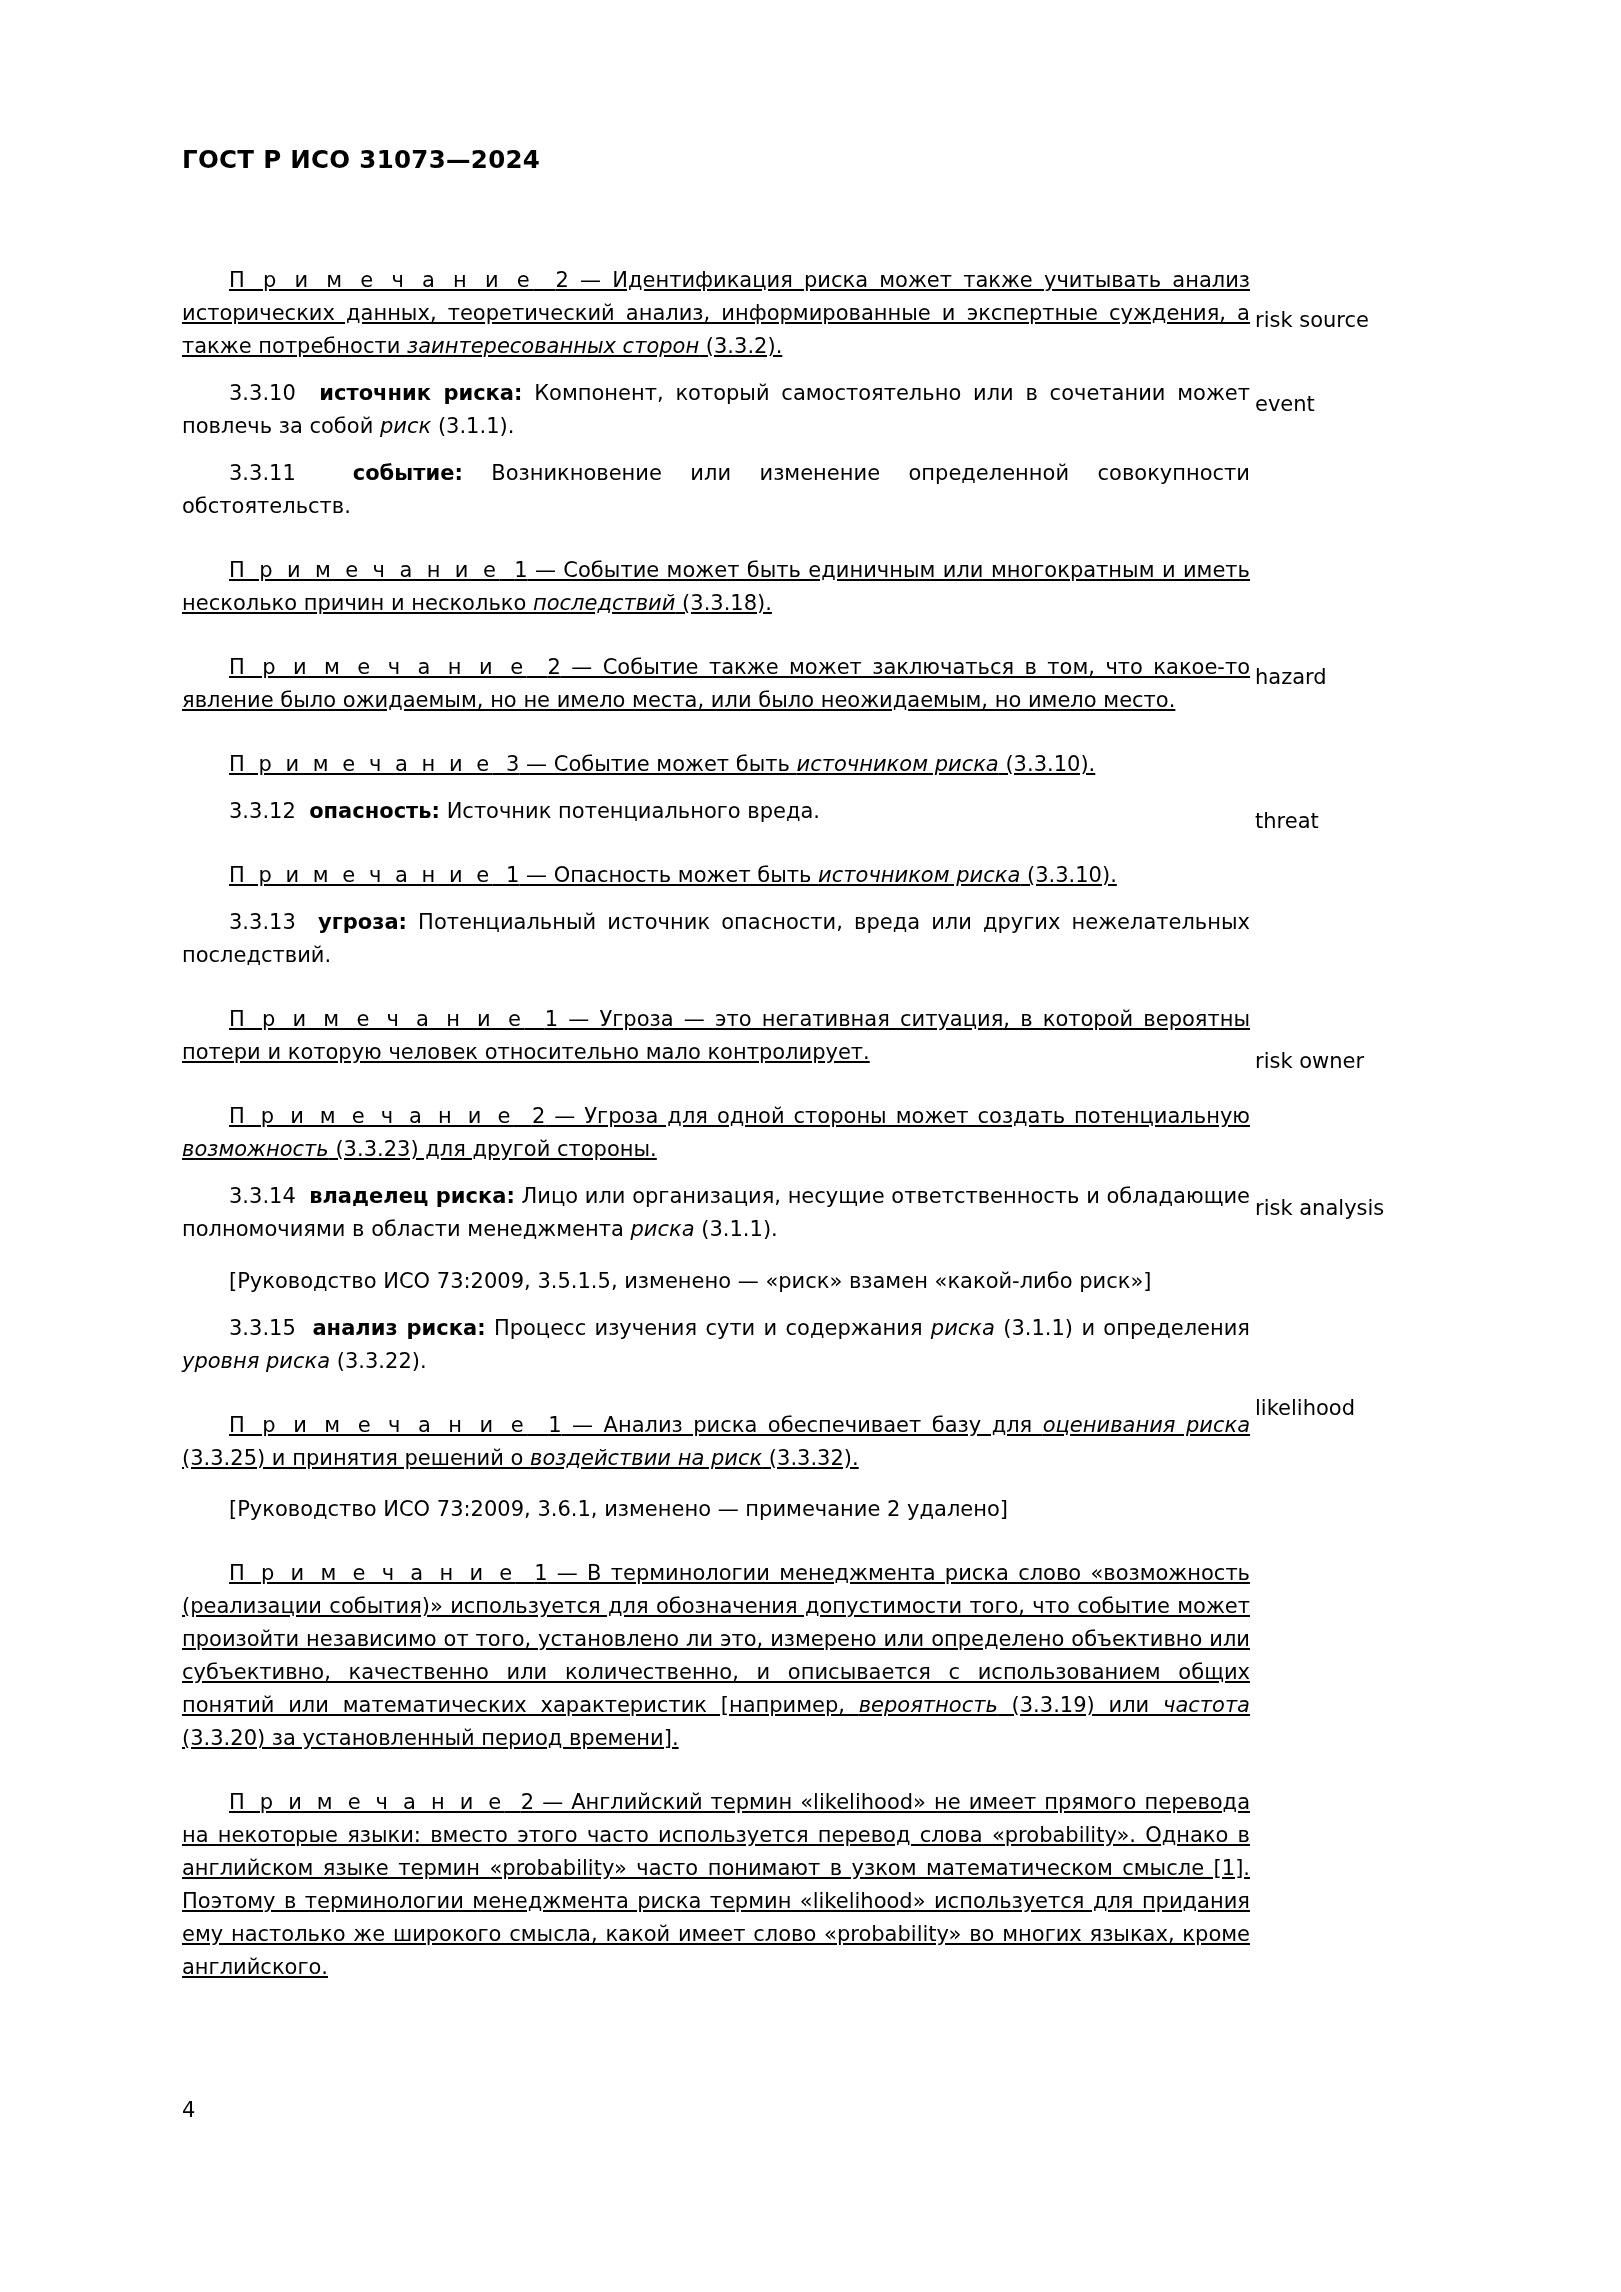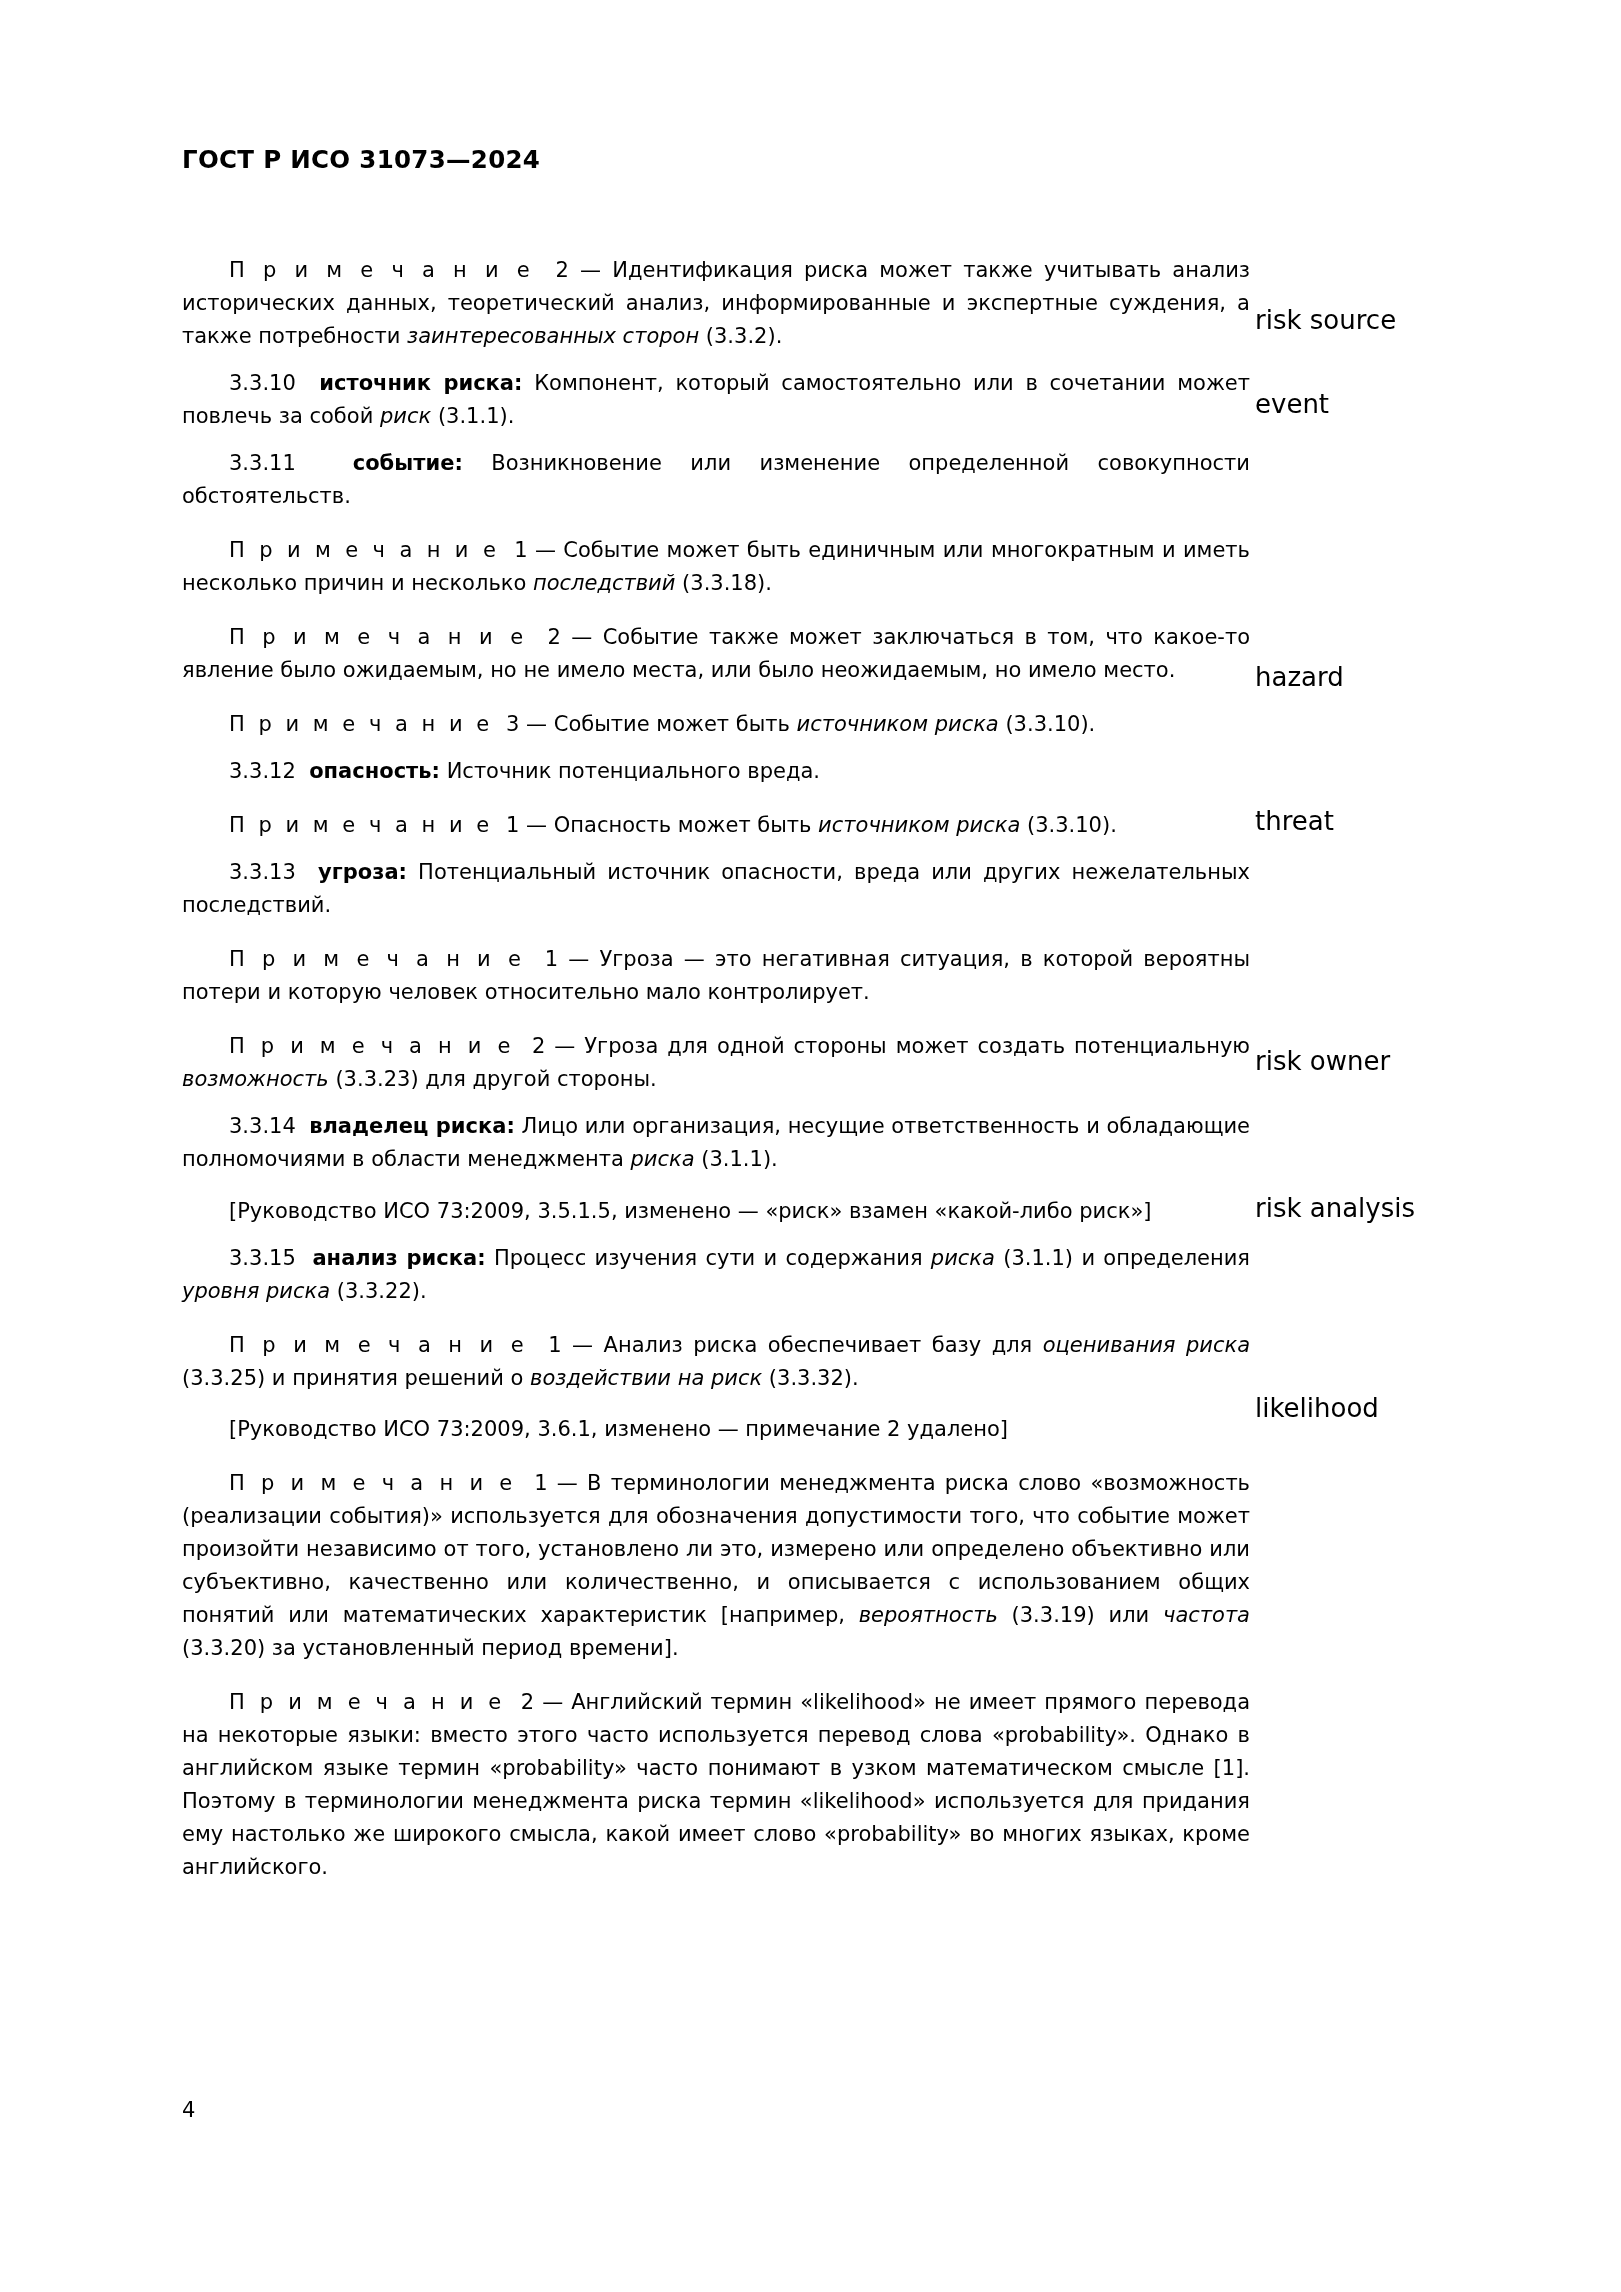--- a/index.html
+++ b/index.html
@@ -42,43 +42,44 @@
     width: 245px;
   }
   p {
     margin: 0;
     font-size: 21px;
     line-height: 33px;
     text-align: justify;
     text-justify: inter-word;
   }
   .note {
-    margin-top: 21px;
+    margin-top: 31px;
     text-indent: 47px;
+    text-decoration: underline;
   }
   .entry {
     margin-top: 14px;
     text-indent: 47px;
   }
   .plain {
     margin-top: 18.6px;
     text-indent: 47px;
   }
   .spaced {
     letter-spacing: 3.5px;
   }
   .term {
     font-weight: bold;
   }
   .ital {
     font-style: italic;
   }
   .en-item {
     position: absolute;
-    font-size: 26px;
+    font-size: 21px;
     line-height: 33px;
     white-space: nowrap;
     text-align: right;
   }
   .pagenum {
     position: absolute;
     left: 182px;
     top: 2098px;
     font-size: 21px;
   }

